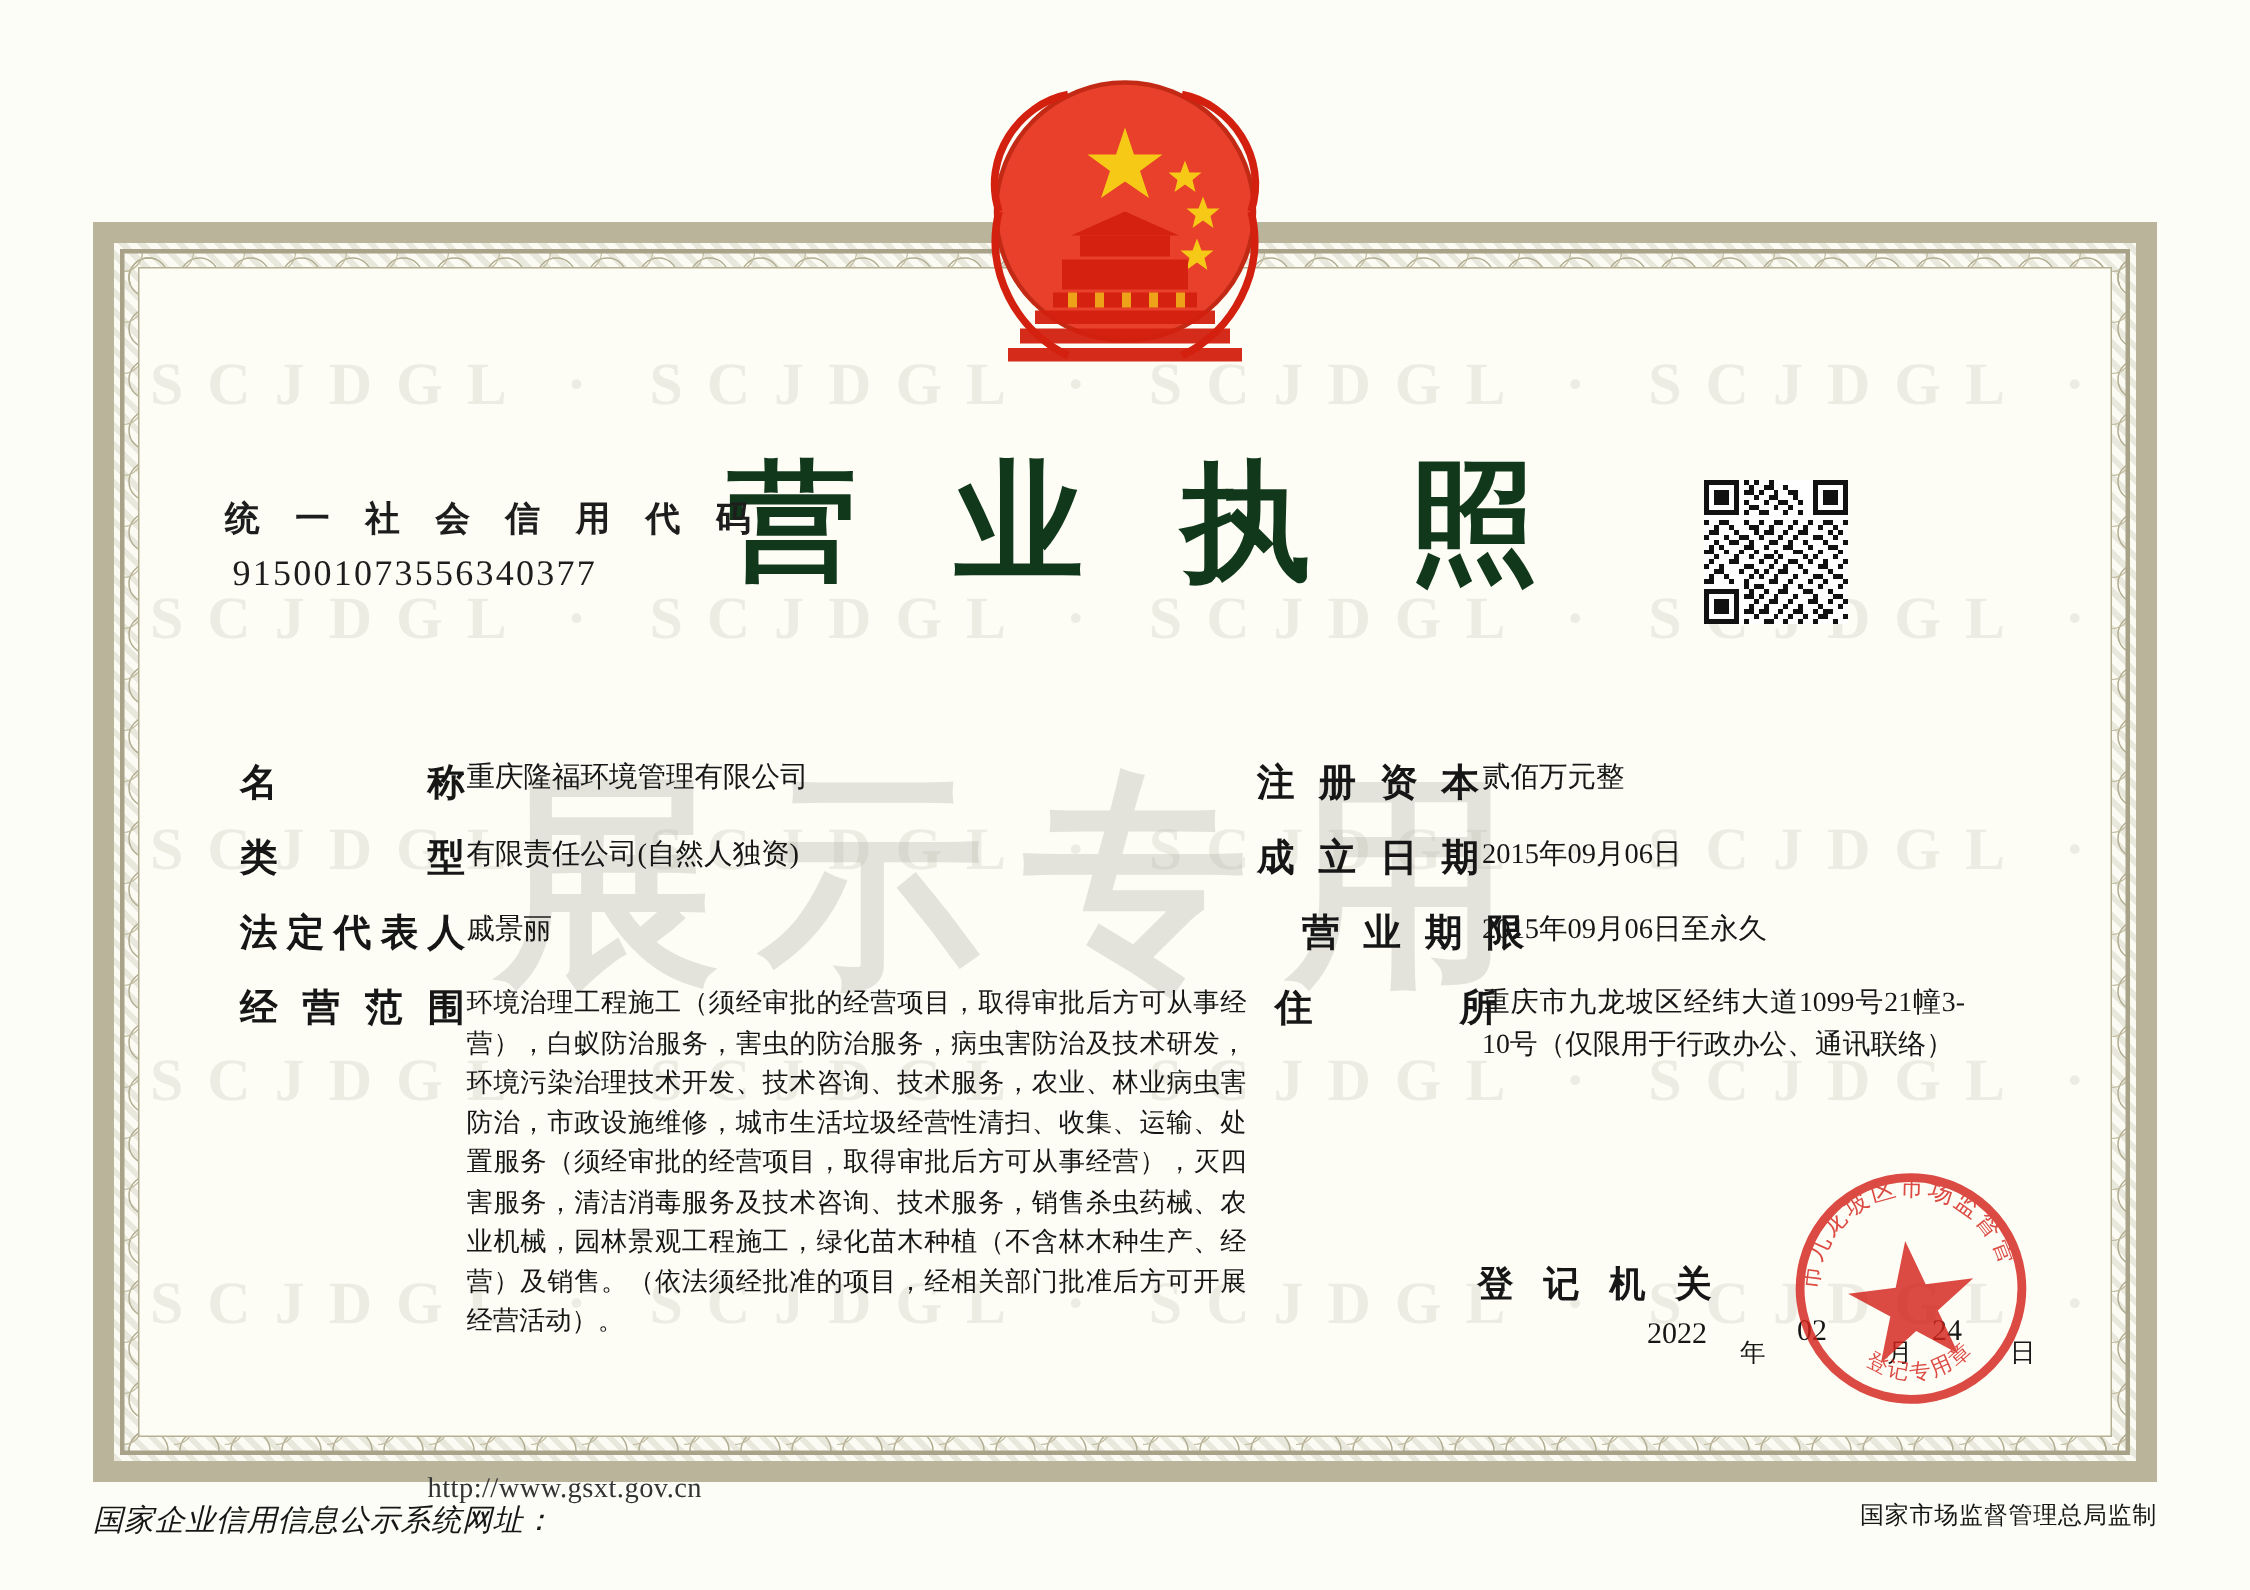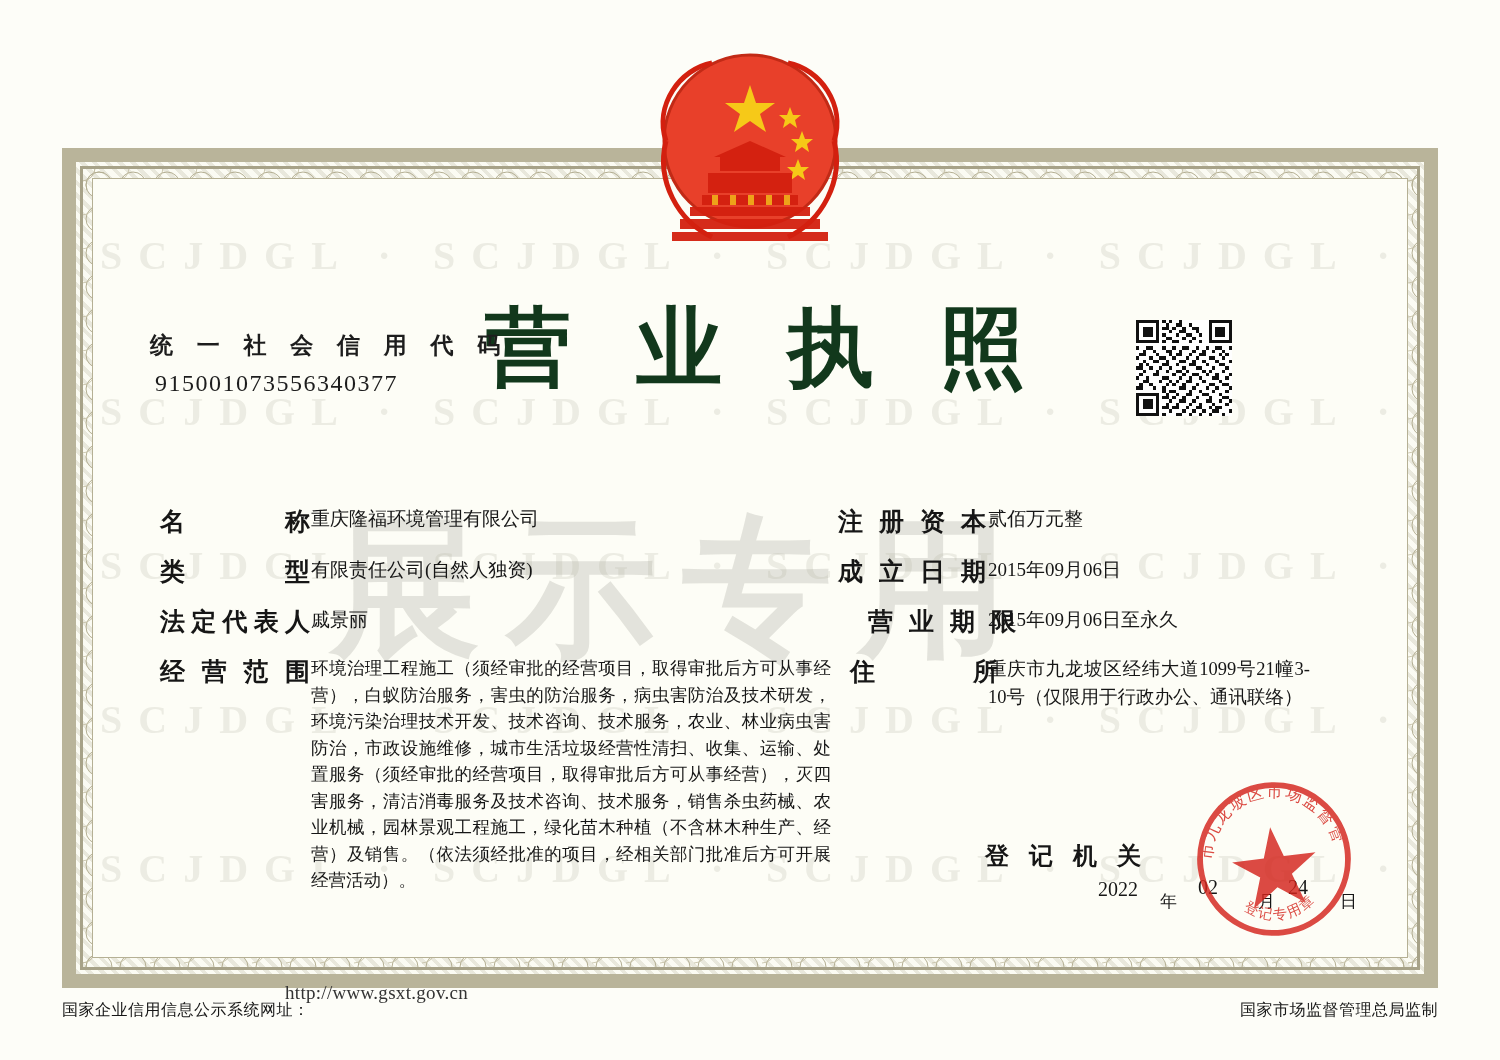--- a/index.html
+++ b/index.html
@@ -126,21 +126,21 @@
     opacity:.82;
     transform:rotate(-7deg);
   }
   
   .url{
     position:absolute;left:285px;top:982px;
     font-size:19px;color:#333;letter-spacing:.3px;
   }
   .foot-left{
     position:absolute;left:62px;top:1000px;
-    font-size:16px;color:#161616;letter-spacing:.5px;
+    font-size:20px;color:#161616;letter-spacing:.5px;font-style:italic;
   }
   .foot-right{
     position:absolute;right:62px;top:1000px;
     font-size:16px;color:#161616;letter-spacing:.5px;
   }
 </style>
 </head>
 <body>
 
 <div id="cert">

